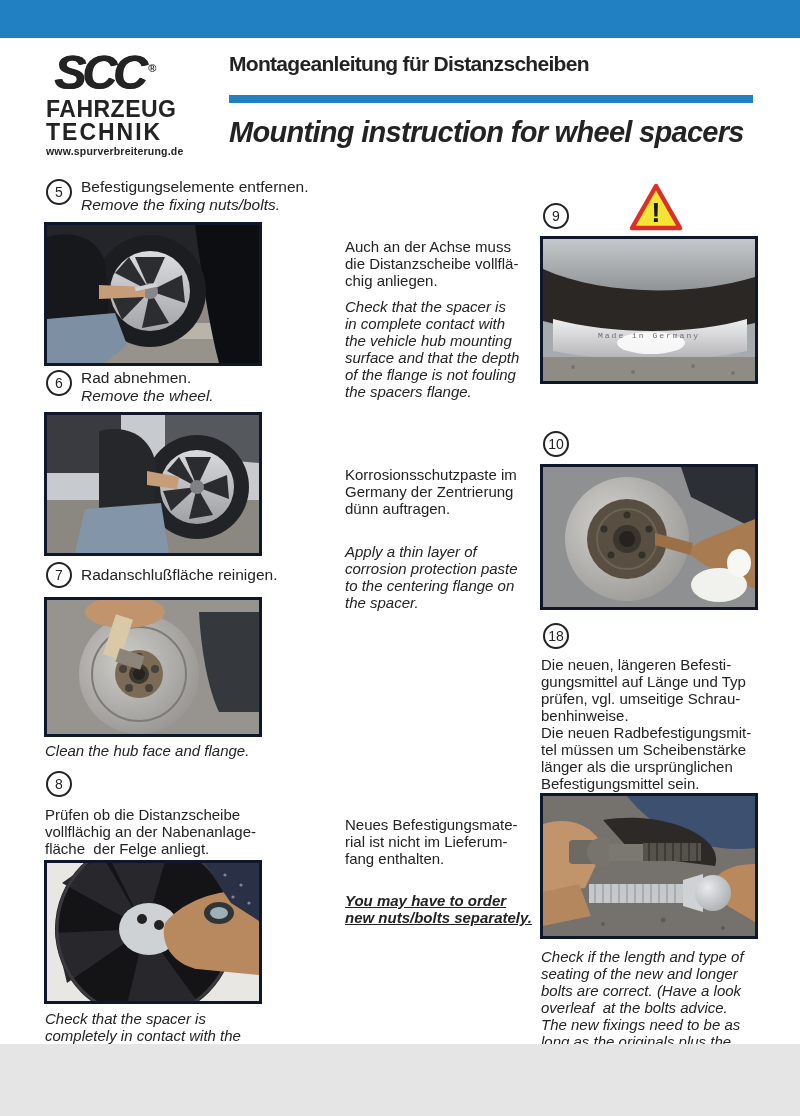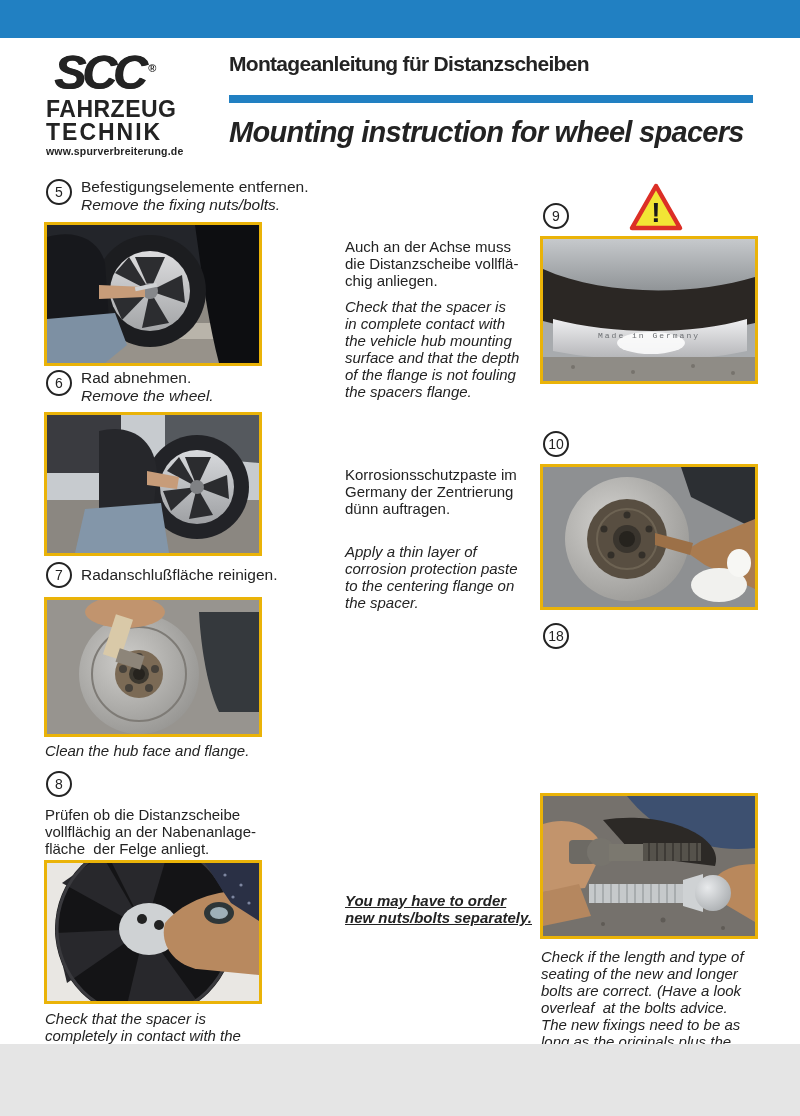--- a/index.html
+++ b/index.html
@@ -34,21 +34,21 @@
   .head-text{font-size:15.5px;line-height:17.5px;margin-top:-1px;}
   .center-v{align-items:center;}
   .center-v .head-text{margin-top:0;}
 
   .txt{position:absolute;font-size:15px;line-height:17px;}
   .pre{white-space:pre;}
   .it{font-style:italic;}
   .und{text-decoration:underline;font-weight:bold;}
 
   
-  .photo{position:absolute;border:3px solid #eab308;background:#777;line-height:0;}
+  .photo{position:absolute;border:3px solid #0f172a;background:#777;line-height:0;}
   .photo svg{display:block;}
 
   .warn{position:absolute;line-height:0;}
 </style>
 </head>
 <body>
 
 <div class="page">
 
   <div class="topbar"></div>
@@ -221,20 +221,23 @@
 the spacers flange.</div>
 
   <div class="txt pre" style="left:345px;top:466px;">Korrosionsschutzpaste im
 Germany der Zentrierung
 dünn auftragen.</div>
   <div class="txt pre it" style="left:345px;top:543px;">Apply a thin layer of
 corrosion protection paste
 to the centering flange on
 the spacer.</div>
 
+  <div class="txt pre" style="left:345px;top:816px;">Neues Befestigungsmate-
+rial ist nicht im Lieferum-
+fang enthalten.</div>
   <div class="txt pre it und" style="left:345px;top:892px;">You may have to order
 new nuts/bolts separately.</div>
 
   <div class="circle" style="position:absolute;left:543px;top:203px;">9</div>
 
   <div class="warn" style="left:628px;top:182px;">
     <svg width="56" height="50" viewBox="0 0 56 50">
       <path d="M28,4 L52,46 L4,46 Z" fill="#f2e535" stroke="#dc2f26" stroke-width="4.5" stroke-linejoin="round"></path>
       <text x="28" y="40" text-anchor="middle" font-size="28" font-weight="bold" fill="#1a1a1a" font-family="Liberation Sans, sans-serif">!</text>
     </svg>
@@ -293,20 +296,28 @@
       <circle cx="84" cy="72" r="14" fill="#3a352e"></circle>
       <circle cx="84" cy="72" r="8" fill="#26231e"></circle>
       <path d="M212,52 L158,74 L142,84 L162,98 L212,122 Z" fill="#a97b50"></path>
       <path d="M112,66 L150,76 L147,88 L112,78 Z" fill="#9c7047"></path>
       <ellipse cx="176" cy="118" rx="28" ry="17" fill="#f1f1ee"></ellipse>
       <ellipse cx="196" cy="96" rx="12" ry="14" fill="#f7f7f4"></ellipse>
     </svg>
   </div>
 
   <div class="circle" style="position:absolute;left:543px;top:623px;">18</div>
+  <div class="txt pre" style="left:541px;top:656px;">Die neuen, längeren Befesti-
+gungsmittel auf Länge und Typ
+prüfen, vgl. umseitige Schrau-
+benhinweise.
+Die neuen Radbefestigungsmit-
+tel müssen um Scheibenstärke
+länger als die ursprünglichen
+Befestigungsmittel sein.</div>
 
   <div class="photo" style="left:540px;top:793px;">
     <svg width="212" height="140" viewBox="0 0 212 140" preserveAspectRatio="none">
       <defs>
         <radialGradient id="ball7" cx="0.35" cy="0.35" r="0.9">
           <stop offset="0" stop-color="#e8eaec"></stop>
             <stop offset="1" stop-color="#9da1a4"></stop>
         </radialGradient>
       </defs>
       <rect width="212" height="140" fill="#75716c"></rect>

